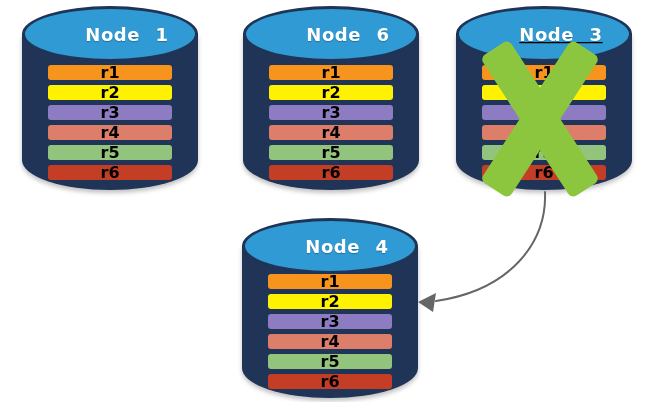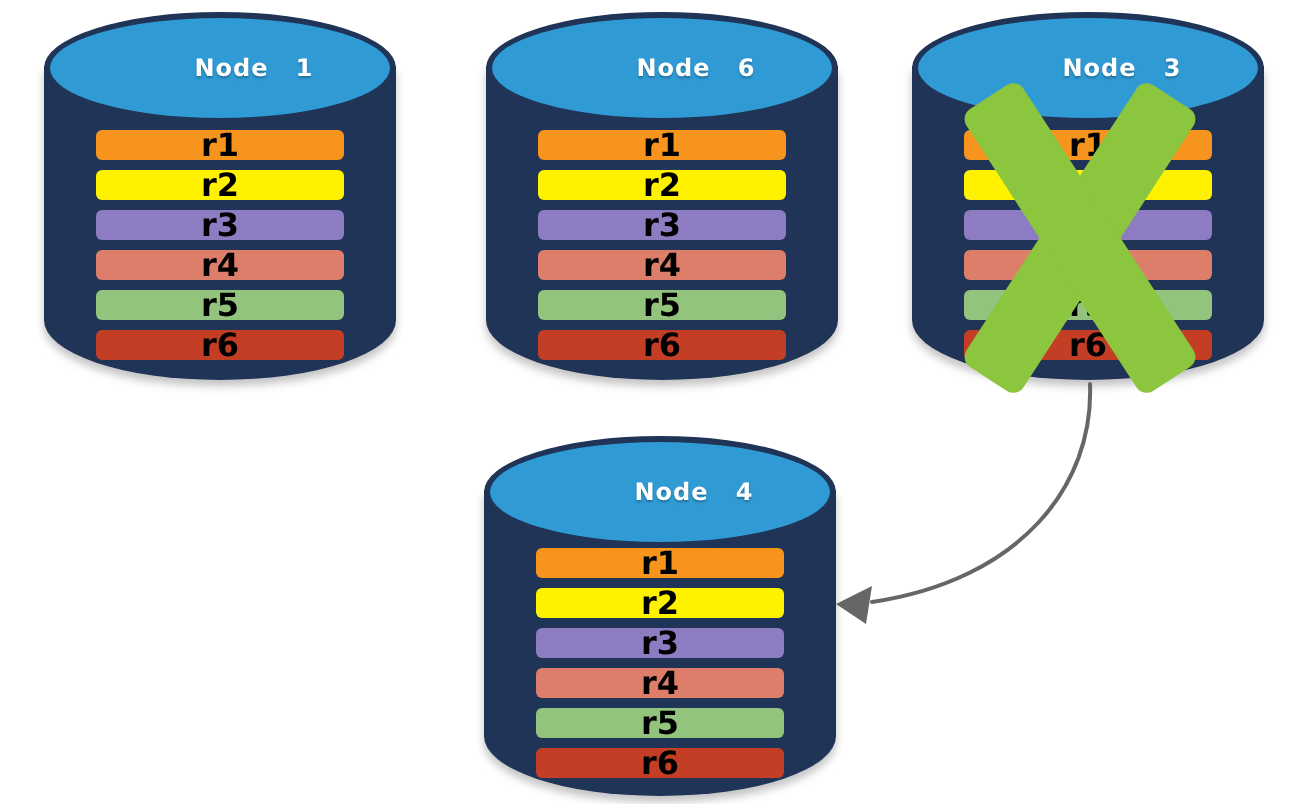--- a/index.html
+++ b/index.html
@@ -15,21 +15,21 @@
     border-radius:0 0 88px 88px / 0 0 30px 30px;
     box-shadow:0 3px 4px rgba(120,120,120,0.45);
   }
   .cyl-top {
     position:absolute; left:0; right:0; top:0; height:56px;
     background:#2F9AD3; border-radius:50%;
     border:3px solid #1F3456; box-sizing:border-box;
     display:flex; align-items:center; justify-content:center;
   }
   .node-title {
-    color:#ffffff; font-weight:bold; font-size:12px;
+    color:#ffffff; font-weight:bold; font-size:18px;
     letter-spacing:0.5px; word-spacing:9px; text-shadow:0 1px 1px rgba(0,0,0,0.25);margin-left:34px;
   }
   .rows { position:absolute; top:59px; left:26px; right:26px; }
   .row {
     height:15px; margin-bottom:5px; border-radius:3px;
     text-align:center; font-size:16px; line-height:15px; font-weight:bold;
     color:#000000;
   }
   .x-mark { position:absolute; left:84px; top:113px; width:0; height:0; }
   .x-bar {
@@ -70,21 +70,21 @@
       <div class="row" style="background-color: rgb(255, 242, 0);">r2</div>
       <div class="row" style="background-color: rgb(142, 124, 195);">r3</div>
       <div class="row" style="background-color: rgb(221, 126, 107);">r4</div>
       <div class="row" style="background-color: rgb(147, 196, 125);">r5</div>
       <div class="row" style="background-color: rgb(196, 62, 38);">r6</div>
     </div>
   </div>
 
   <div class="node" style="left:456px; top:6px;">
     <div class="cyl-body" style="background-color: rgb(31, 52, 86);"></div>
-    <div class="cyl-top" style="background-color: rgb(47, 154, 211);">
+    <div class="cyl-top" style="background-color: rgb(47, 154, 211); text-decoration: underline;">
       <span class="node-title">Node 3</span>
     </div>
     <div class="rows">
       <div class="row" style="background-color: rgb(247, 148, 30);">r1</div>
       <div class="row" style="background-color: rgb(255, 242, 0);">r2</div>
       <div class="row" style="background-color: rgb(142, 124, 195);">r3</div>
       <div class="row" style="background-color: rgb(221, 126, 107);">r4</div>
       <div class="row" style="background-color: rgb(147, 196, 125);">r5</div>
       <div class="row" style="background-color: rgb(196, 62, 38);">r6</div>
     </div>

